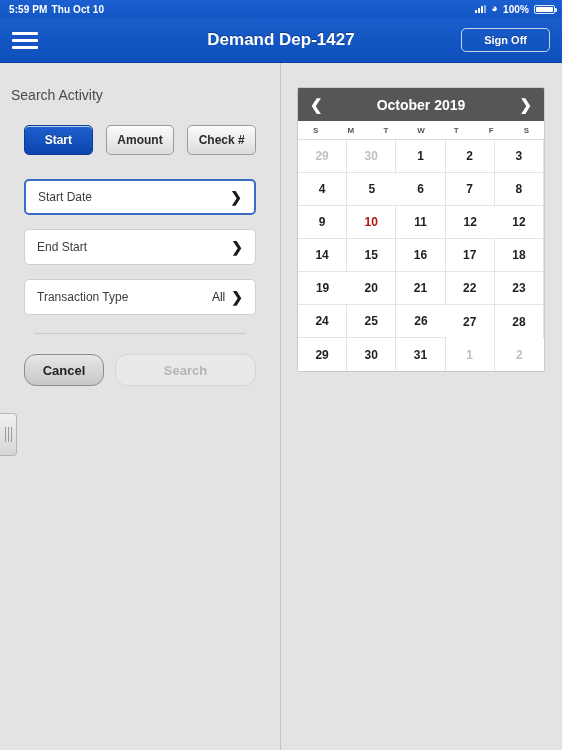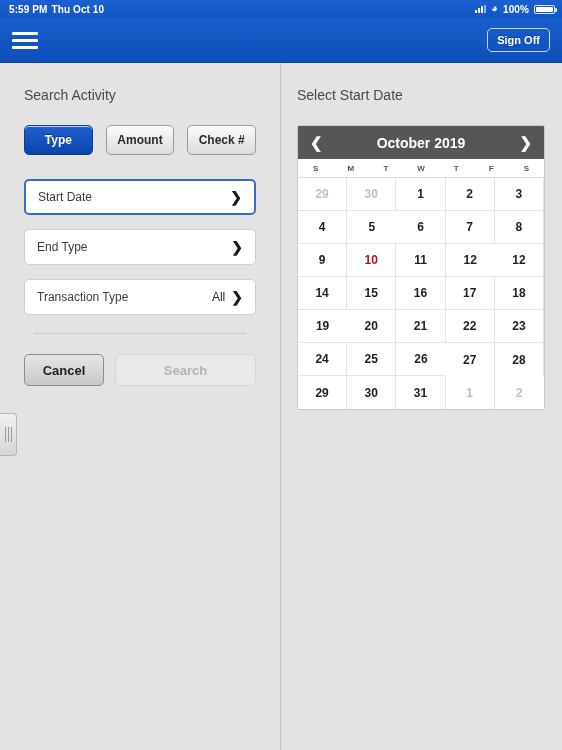--- a/index.html
+++ b/index.html
@@ -57,36 +57,36 @@
   .nav-title {
     position: absolute; left: 0; right: 0; text-align: center;
     color: #fff; font-size: 17px; font-weight: bold;
     text-shadow: 0 -1px 0 rgba(0,0,0,.35);
     pointer-events: none;
   }
   .signoff {
     margin-left: auto; position: relative; z-index: 2;
     color: #fff; font-size: 11px; font-weight: bold;
     border: 1px solid rgba(255,255,255,.75);
-    border-radius: 5px; padding: 5px 9px;
+    border-radius: 5px; padding: 5px 22px;
     background: transparent; cursor: pointer;
     text-shadow: 0 -1px 0 rgba(0,0,0,.3);
   }
 
   
   .content { display: flex; height: calc(750px - 63px); }
   .left-pane {
     width: 281px; background: #e3e3e3;
     border-right: 1px solid #c2c2c2;
     position: relative; padding: 24px 0 0 0;
   }
   .right-pane { flex: 1; background: #e3e3e3; padding: 24px 0 0 16px; }
 
   .section-title {
-    font-size: 14px; color: #4a4a4a; margin-left: 24px; margin-bottom: 22px;
+    font-size: 14px; color: #4a4a4a; margin-left: 11px; margin-bottom: 22px;
   }
   .right-pane .section-title { margin-left: 0; }
 
   
   .segrow { display: flex; gap: 13px; margin: 0 24px 24px 24px; }
   .segbtn {
     flex: 1; height: 30px; border-radius: 5px;
     font-size: 12px; font-weight: bold; cursor: pointer;
     display: flex; align-items: center; justify-content: center;
     border: 1px solid #9b9b9b;
@@ -117,21 +117,21 @@
   .field-value + .chev { margin-left: 0; }
 
   .divider {
     margin: 18px 34px 20px 34px; height: 1px;
     background: #c9c9c9;
   }
 
   
   .actions { display: flex; gap: 11px; margin: 0 24px; }
   .btn {
-    height: 32px; border-radius: 5px; font-size: 13px; font-weight: bold;
+    height: 32px; border-radius: 12px; font-size: 13px; font-weight: bold;
     display: flex; align-items: center; justify-content: center; cursor: pointer;
   }
   .btn-cancel {
     width: 80px;
     border: 1px solid #8c8c8c;
     background: linear-gradient(#e6e6e6, #c8c8c8);
     color: #1f1f1f;
   }
   .btn-search {
     flex: 1;
@@ -208,41 +208,42 @@
       </span>
   </span>
 </div>
 
 <div class="navbar">
   <div class="hamburger">
     <span></span>
       <span></span>
       <span></span>
   </div>
+  <div class="nav-title">Demand Dep-1427</div>
   <div class="signoff">Sign Off</div>
 </div>
 
 <div class="content">
 
   <div class="left-pane">
     <div class="section-title">Search Activity</div>
 
     <div class="segrow">
-      <div class="segbtn active">Type</div>
+      <div class="segbtn active">Start</div>
       <div class="segbtn">Amount</div>
       <div class="segbtn">Check #</div>
     </div>
 
     <div class="field focused">
       <span class="field-label">Start Date</span>
       <span class="chev">❯</span>
     </div>
 
     <div class="field">
-      <span class="field-label">End Type</span>
+      <span class="field-label">End Start</span>
       <span class="chev">❯</span>
     </div>
 
     <div class="field">
       <span class="field-label">Transaction Type</span>
       <span class="field-value">All</span>
       <span class="chev">❯</span>
     </div>
 
     <div class="divider"></div>
@@ -253,21 +254,20 @@
     </div>
 
     <div class="drag-handle">
       <i></i>
         <i></i>
         <i></i>
     </div>
   </div>
 
   <div class="right-pane">
-    <div class="section-title">Select Start Date</div>
 
     <div class="calendar">
       <div class="cal-head">
         <span class="nav-arrow">❮</span>
         <span class="cal-month">October 2019</span>
         <span class="nav-arrow">❯</span>
       </div>
       <div class="cal-dow">
           <div>S</div>
           <div>M</div>

